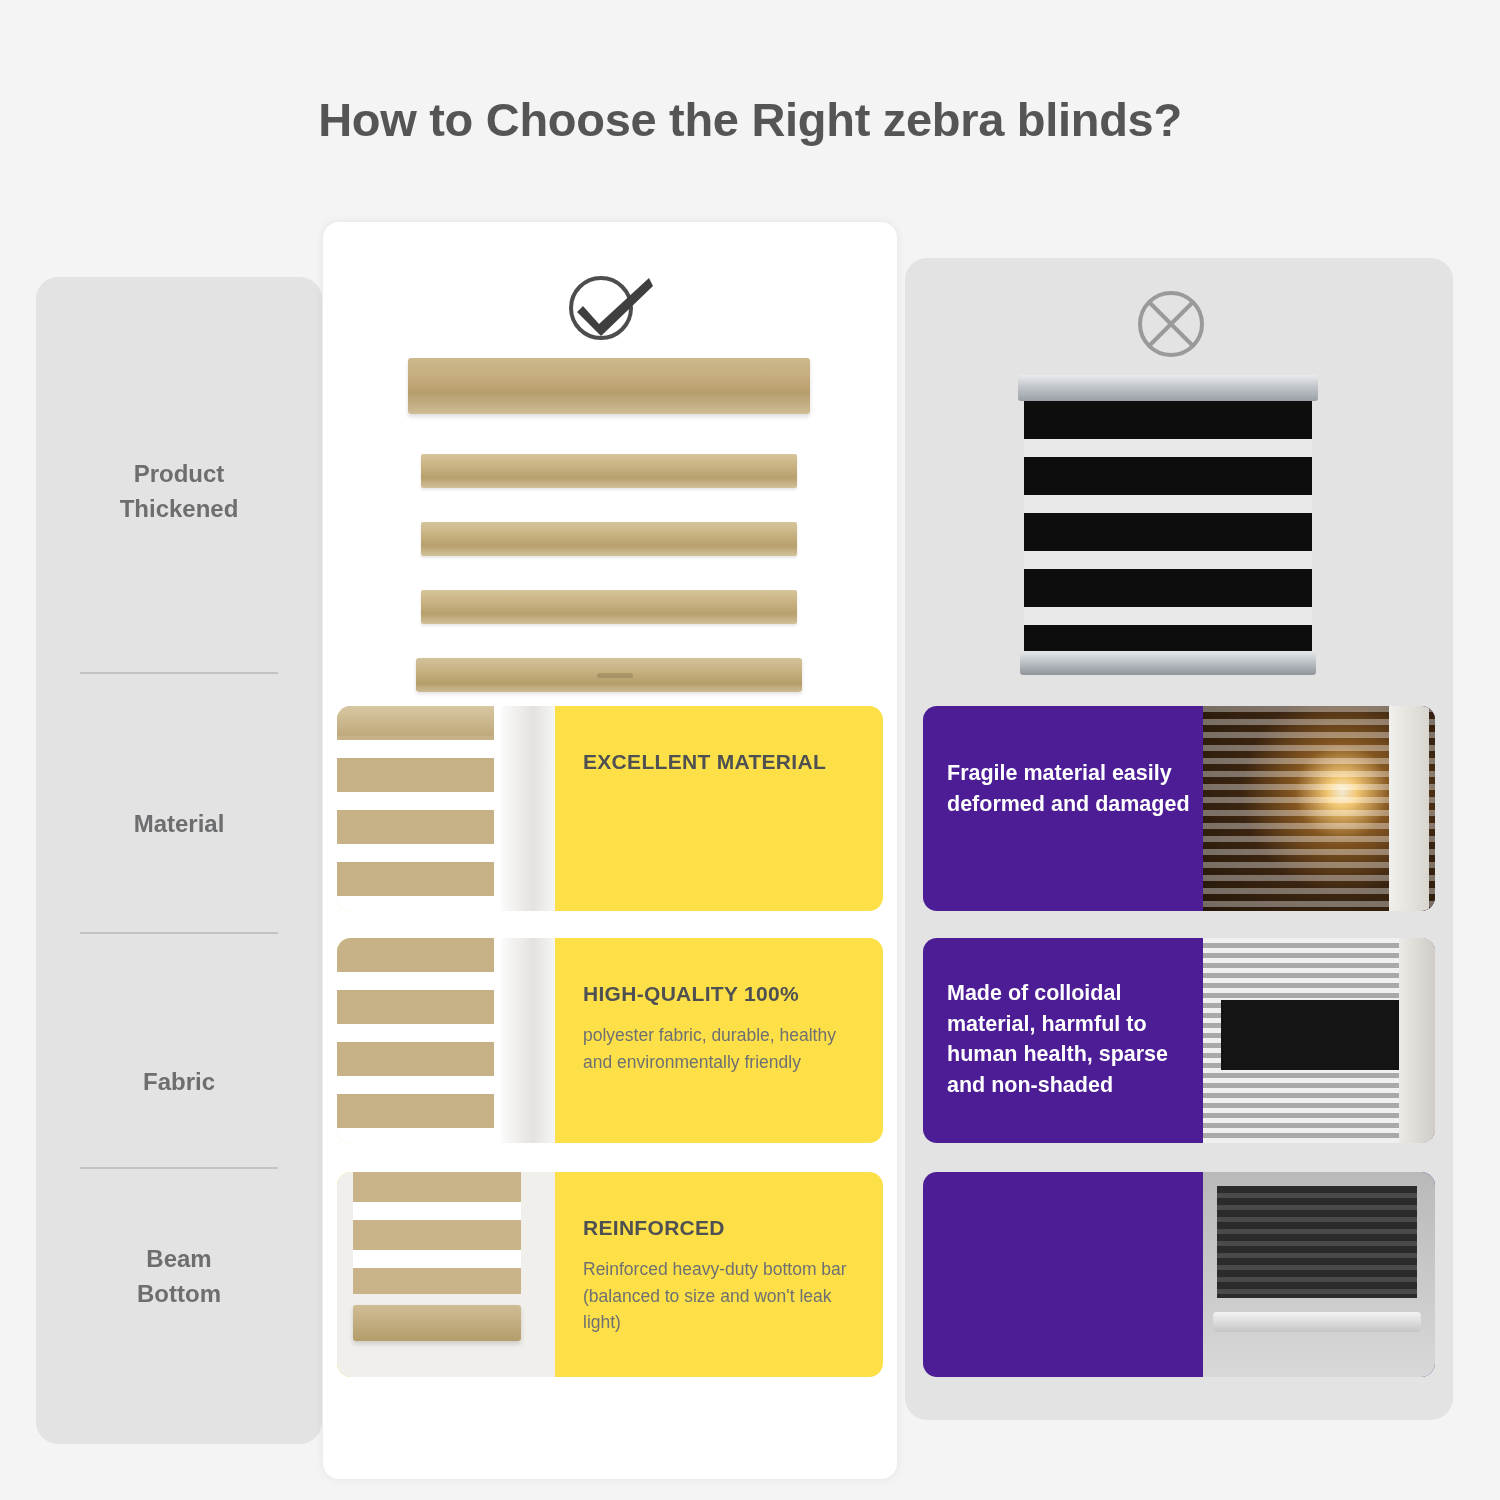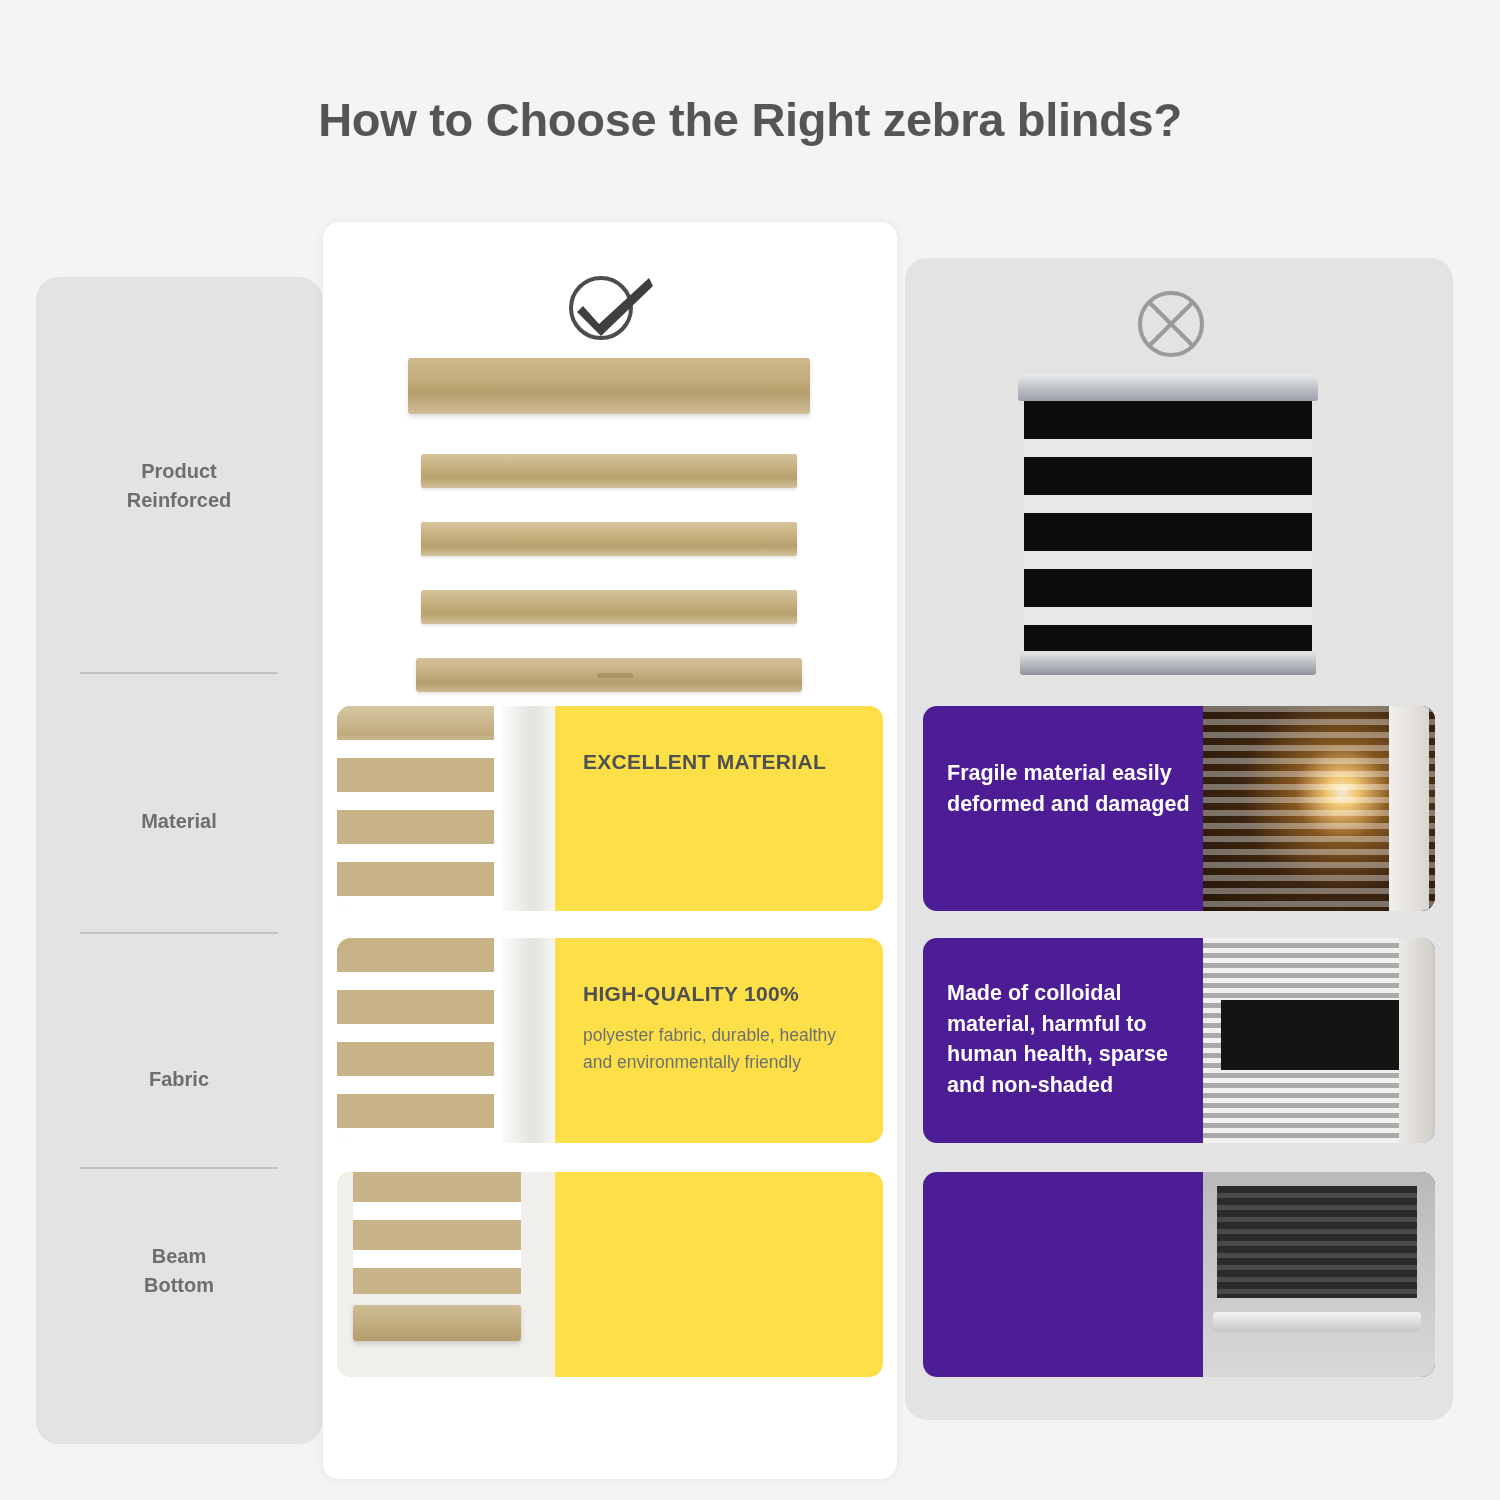--- a/index.html
+++ b/index.html
@@ -37,21 +37,21 @@
     height: 1167px;
     background: #e3e3e3;
     border-radius: 22px;
   }
   .label-cell {
     position: absolute;
     left: 0;
     width: 286px;
     text-align: center;
     color: #6d6e70;
-    font-size: 20px;
+    font-size: 24px;
     font-weight: bold;
     line-height: 1.45;
   }
   .label-cell.c1 { top: 180px; }
   .label-cell.c2 { top: 530px; }
   .label-cell.c3 { top: 788px; }
   .label-cell.c4 { top: 965px; }
   .label-divider {
     position: absolute;
     left: 44px;
@@ -350,21 +350,21 @@
   }
 </style>
 </head>
 <body>
 
 <div class="page-title">How to Choose the Right zebra blinds?</div>
 
 <div class="label-panel">
   <div class="label-cell c1">
     <div>Product</div>
-    <div>Reinforced</div>
+    <div>Thickened</div>
   </div>
   <div class="label-divider d1"></div>
   <div class="label-cell c2">Material</div>
   <div class="label-divider d2"></div>
   <div class="label-cell c3">Fabric</div>
   <div class="label-divider d3"></div>
   <div class="label-cell c4">
     <div>Beam</div>
     <div>Bottom</div>
   </div>
@@ -418,20 +418,24 @@
     <div class="feat-head">HIGH-QUALITY 100%</div>
     <div class="feat-body">polyester fabric, durable, healthy and environmentally friendly</div>
   </div>
 </div>
 
 <div class="feat f3">
   <div class="feat-img bottombeam">
     <div class="beam-stripes"></div>
     <div class="beam-bar"></div>
   </div>
+  <div class="feat-text">
+    <div class="feat-head">REINFORCED</div>
+    <div class="feat-body">Reinforced heavy-duty bottom bar (balanced to size and won't leak light)</div>
+  </div>
 </div>
 
 <div class="badfeat b1">
   <div class="badfeat-text">Fragile material easily deformed and damaged</div>
   <div class="badfeat-img">
     <div class="sun-window"></div>
   </div>
 </div>
 
 <div class="badfeat b2">

